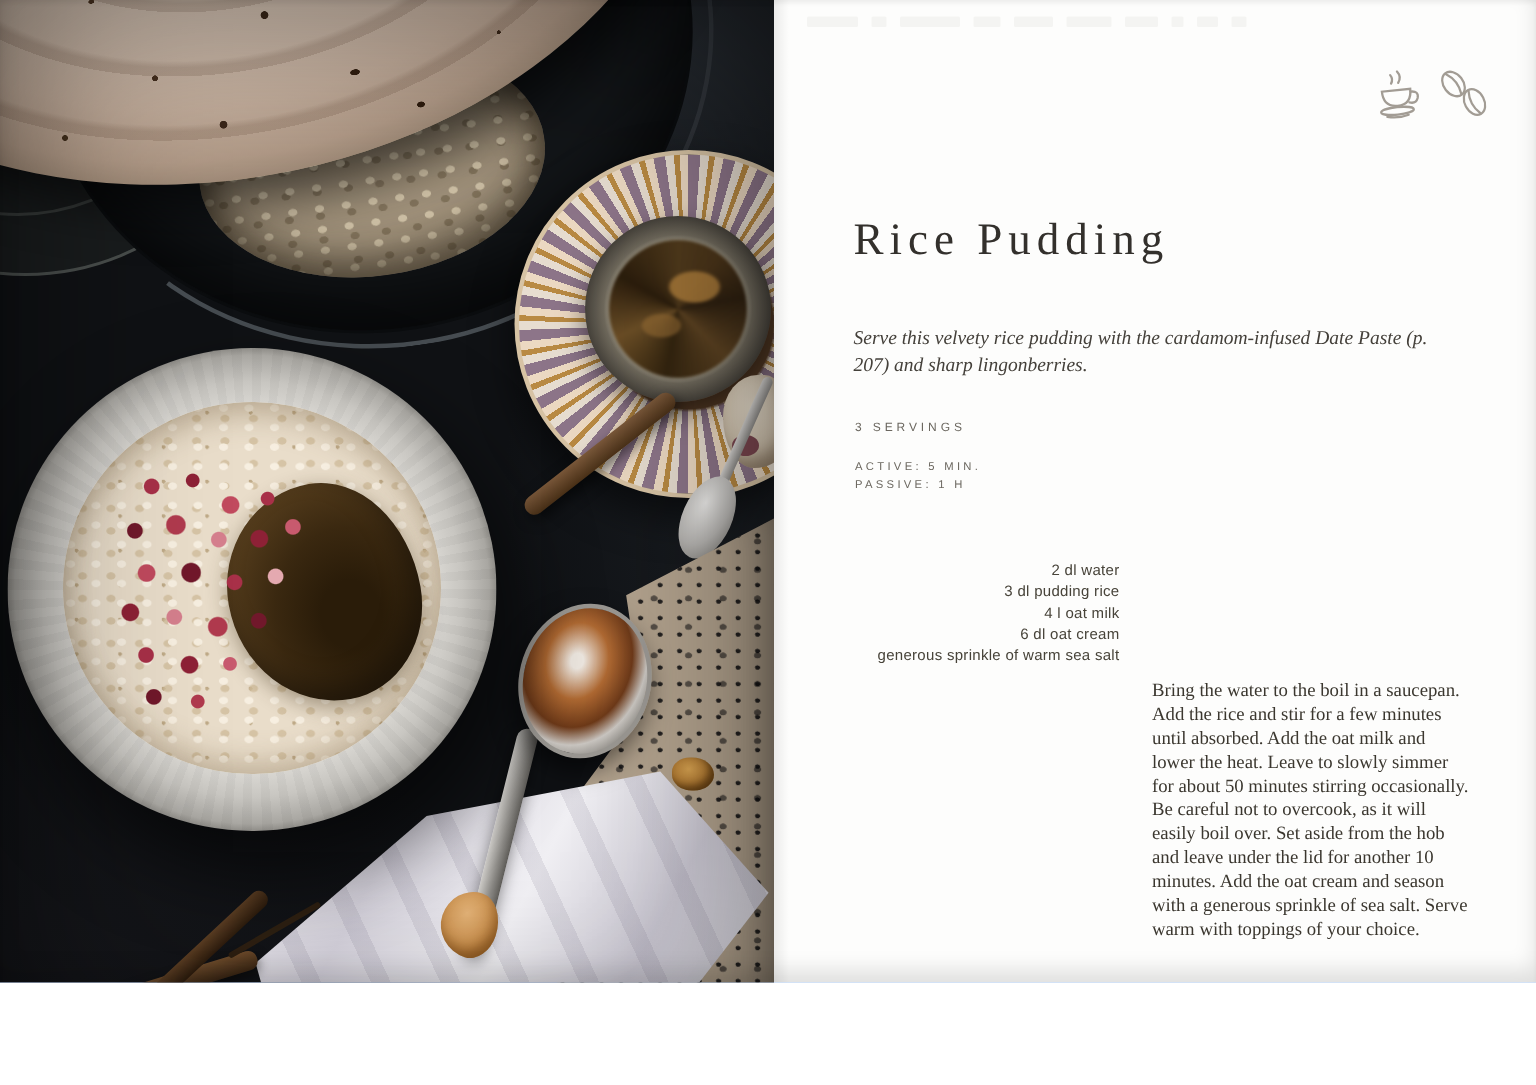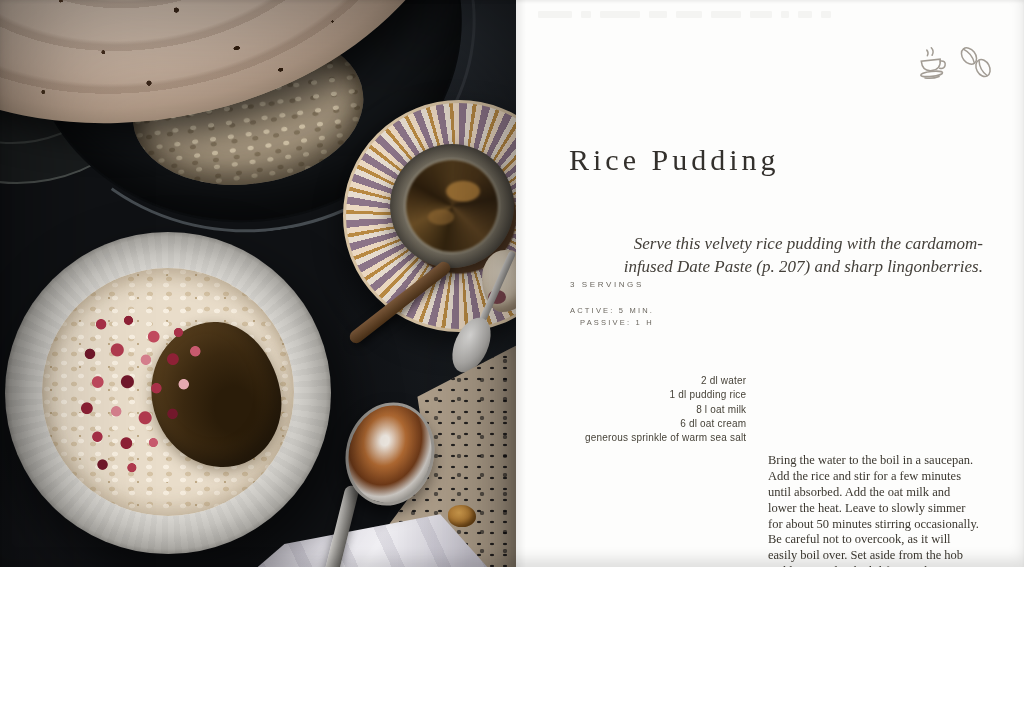--- a/index.html
+++ b/index.html
@@ -1,16 +1,16 @@
 <!DOCTYPE html>
 <html><head>
 <meta charset="utf-8">
 <style>
   html,body{margin:0;padding:0;background:#ffffff;font-family:"Liberation Serif",serif;}
-  .spread{position:relative;width:1024px;height:567px;overflow:hidden;background:#3b82f6;}
+  .spread{position:relative;width:1024px;height:655px;overflow:hidden;background:#3b82f6;}
   .spread::after{content:"";position:absolute;inset:0;pointer-events:none;
     box-shadow:inset 0 -8px 14px rgba(0,0,0,.12), inset 0 2px 3px rgba(0,0,0,.05);}
 
   
   .photo{position:absolute;left:0;top:0;width:516px;height:723px;overflow:hidden;
     background:
       radial-gradient(340px 260px at 88% 4%, #262b31 0%, rgba(20,22,26,0) 70%),
       radial-gradient(300px 420px at 100% 45%, #1b1f24 0%, rgba(16,18,21,0) 60%),
       radial-gradient(400px 300px at 10% 90%, #15161a 0%, rgba(14,15,18,0) 70%),
       #101215;}
@@ -179,29 +179,29 @@
   .ghost-header{position:absolute;left:22px;top:10px;width:400px;height:9px;
     display:flex;gap:9px;align-items:center;}
   .ghost-header i{display:block;height:7px;background:rgba(80,72,60,.05);border-radius:1px;}
 
   .icon-row{position:absolute;left:396px;top:44px;width:86px;height:40px;display:flex;gap:6px;}
   .icon-row svg{display:block;}
 
   .title{position:absolute;left:53px;top:143px;margin:0;
     font-family:"Liberation Serif",serif;font-weight:400;font-size:30px;
     letter-spacing:4px;color:#33302c;white-space:nowrap;}
-  .intro{position:absolute;left:53px;top:216px;width:398px;margin:16px;
-    font-family:"Liberation Serif",serif;font-style:italic;font-size:17px;
-    line-height:1.38;color:#44403a;text-align:right;}
+  .intro{position:absolute;left:53px;top:216px;width:398px;margin:0;
+    font-family:"Liberation Serif",serif;font-style:italic;font-size:13px;
+    line-height:1.38;color:#44403a;}
   .meta-servings{position:absolute;left:54px;top:280px;
     font-family:"Liberation Sans",sans-serif;font-size:8px;letter-spacing:2.6px;color:#6b675f;}
   .meta-active{position:absolute;left:54px;top:306px;
     font-family:"Liberation Sans",sans-serif;font-size:7.5px;letter-spacing:2.2px;color:#6b675f;}
   .meta-passive{position:absolute;left:54px;top:318px;
-    font-family:"Liberation Sans",sans-serif;font-size:7.5px;letter-spacing:2.2px;color:#6b675f;margin-left:10px;}
+    font-family:"Liberation Sans",sans-serif;font-size:7.5px;letter-spacing:2.2px;color:#6b675f;}
   .ingredients{position:absolute;left:53px;top:358px;margin:16px;padding:0;list-style:none;
     font-family:"Liberation Sans",sans-serif;font-size:10px;line-height:1.43;
     letter-spacing:.2px;color:#474339;text-align:right;}
   .instructions{position:absolute;left:252px;top:453px;width:213px;margin:0;
     font-family:"Liberation Serif",serif;font-size:12.5px;line-height:1.27;color:#3b372f;}
   .page-number{position:absolute;left:234px;top:718px;width:38px;text-align:center;
     font-family:"Liberation Sans",sans-serif;font-size:11px;letter-spacing:1px;color:#57534d;}
 </style>
 </head>
 <body>
@@ -281,22 +281,22 @@
     <h1 class="title">Rice Pudding</h1>
 
     <p class="intro">Serve this velvety rice pudding with the cardamom-infused Date Paste (p. 207) and sharp lingonberries.</p>
 
     <div class="meta-servings">3 SERVINGS</div>
     <div class="meta-active">ACTIVE: 5 MIN.</div>
     <div class="meta-passive">PASSIVE: 1 H</div>
 
     <ul class="ingredients">
       <li>2 dl water</li>
-      <li>1 dl pudding rice</li>
-      <li>8 l oat milk</li>
+      <li>3 dl pudding rice</li>
+      <li>4 l oat milk</li>
       <li>6 dl oat cream</li>
       <li>generous sprinkle of warm sea salt</li>
     </ul>
 
     <p class="instructions">Bring the water to the boil in a saucepan. Add the rice and stir for a few minutes until absorbed. Add the oat milk and lower the heat. Leave to slowly simmer for about 50 minutes stirring occasionally. Be careful not to overcook, as it will easily boil over. Set aside from the hob and leave under the lid for another 10 minutes. Add the oat cream and season with a generous sprinkle of sea salt. Serve warm with toppings of your choice.</p>
 
     <div class="page-number">181</div>
   </div>
 
 </div>

